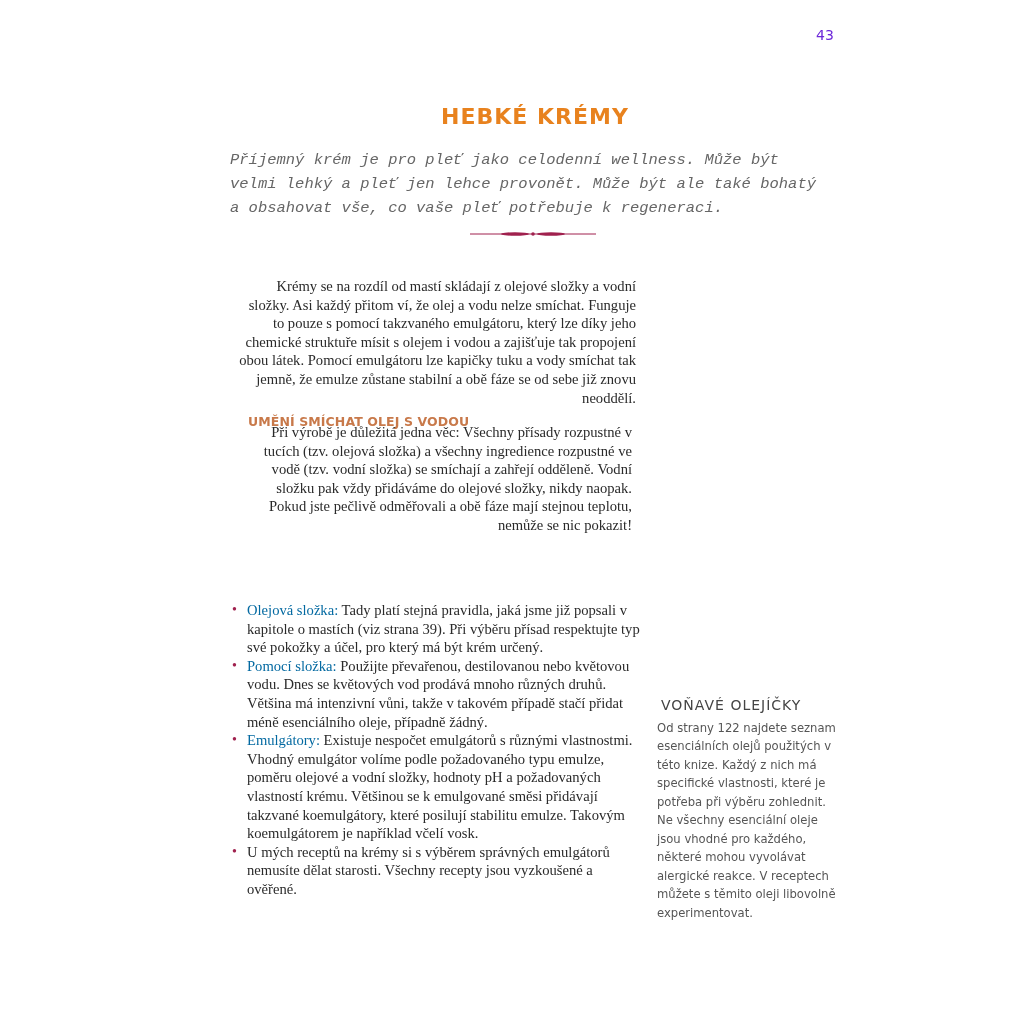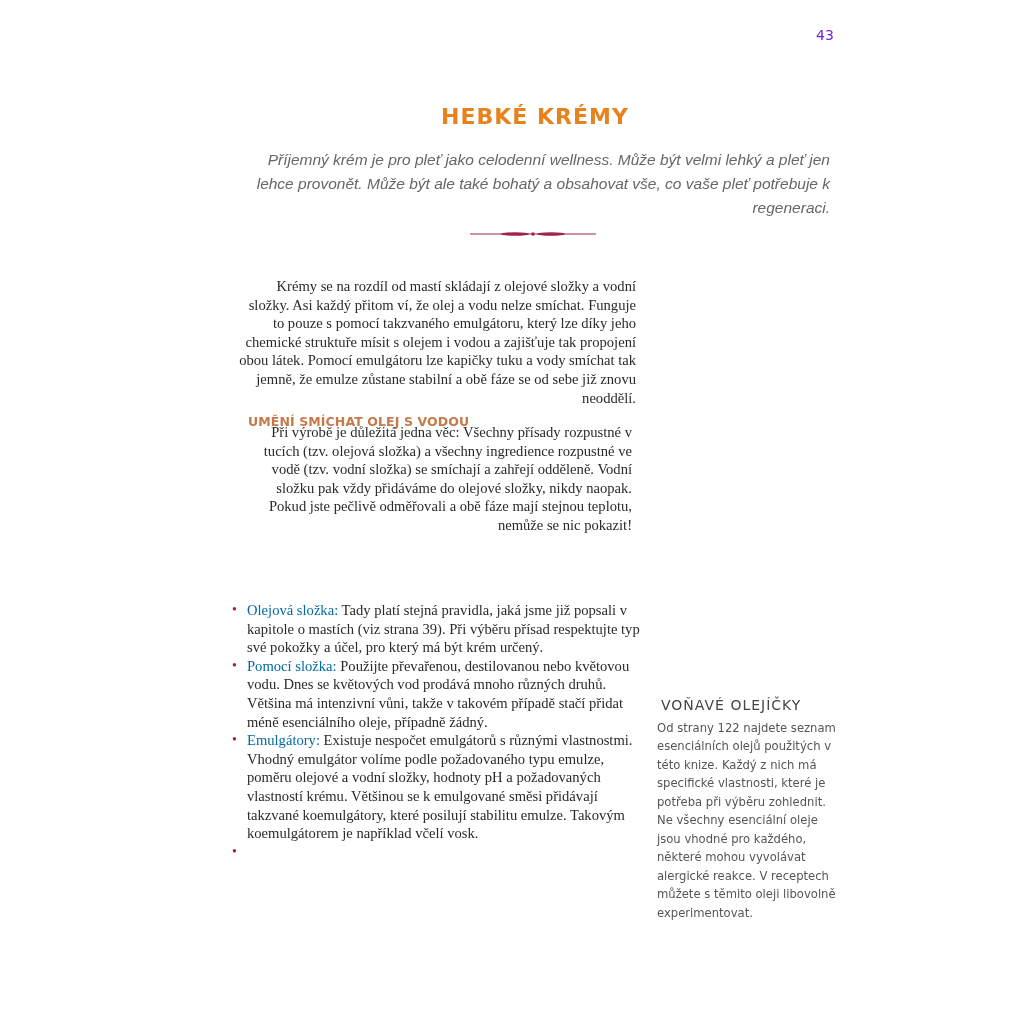--- a/index.html
+++ b/index.html
@@ -1,19 +1,19 @@
 <!DOCTYPE html>
 <html><head>
 <meta charset="utf-8">
 <style>
   html, body { margin:0; padding:0; background:#ffffff; }
   body { width:1024px; height:1024px; position:relative; overflow:hidden; }
   .page-number { position:absolute; top:27px; left:816px; font-family:"DejaVu Sans", sans-serif; font-size:14px; color:#6d28d9; }
   .title { position:absolute; top:104px; left:0; width:1070px; text-align:center; font-family:"DejaVu Sans", sans-serif; font-weight:bold; font-size:22px; letter-spacing:1px; color:#e8821e; margin:0; }
-  .lead { position:absolute; top:148px; left:230px; width:600px; text-align:right; font-family:Liberation Sans, sans-serif; font-style:italic; font-size:15.5px; line-height:24px; color:#666; margin:0; }
+  .lead { position:absolute; top:148px; left:230px; width:600px; text-align:left; font-family:Liberation Mono, monospace; font-style:italic; font-size:15.5px; line-height:24px; color:#666; margin:0; }
   .ornament { position:absolute; top:228px; left:470px; width:126px; height:12px; }
   .body { position:absolute; left:236px; width:400px; font-family:"Liberation Serif", serif; font-size:14.6px; line-height:18.6px; color:#2a2a2a; margin:0;text-align:right; }
   .intro { top:277px; }
   .section-heading { position:absolute; top:402px; left:236px; font-family:"DejaVu Sans", sans-serif; font-weight:bold; font-size:12.5px; color:#c8794a; margin:12px; letter-spacing:0.1px; }
   .section-text { top:419px; }
   .bullets { position:absolute; top:601px; left:232px; width:410px; list-style:none; padding:0; margin:0; font-family:"Liberation Serif", serif; font-size:14.6px; line-height:18.6px; color:#2a2a2a; }
   .bullets li { position:relative; padding-left:15px; }
   .bullets li .dot { position:absolute; left:0; top:0; color:#a0214e; font-size:14px; }
   .term { color:#0369a1; }
   .sidebar { position:absolute; top:692px; left:657px; width:180px; font-family:"DejaVu Sans", sans-serif; font-size:11.6px; line-height:18.5px; color:#555; }
@@ -41,19 +41,19 @@
 <h2 class="section-heading">UMĚNÍ SMÍCHAT OLEJ S VODOU</h2>
 
 <div class="body section-text">
   <p style="margin:4px">Při výrobě je důležitá jedna věc: Všechny přísady rozpustné v tucích (tzv. olejová složka) a všechny ingredience rozpustné ve vodě (tzv. vodní složka) se smíchají a zahřejí odděleně. Vodní složku pak vždy přidáváme do olejové složky, nikdy naopak. Pokud jste pečlivě odměřovali a obě fáze mají stejnou teplotu, nemůže se nic pokazit!</p>
 </div>
 
 <ul class="bullets">
   <li><span class="dot">•</span><span class="term">Olejová složka:</span><span> Tady platí stejná pravidla, jaká jsme již popsali v kapitole o mastích (viz strana 39). Při výběru přísad respektujte typ své pokožky a účel, pro který má být krém určený.</span></li>
   <li><span class="dot">•</span><span class="term">Pomocí složka:</span><span> Použijte převařenou, destilovanou nebo květovou vodu. Dnes se květových vod prodává mnoho různých druhů. Většina má intenzivní vůni, takže v takovém případě stačí přidat méně esenciálního oleje, případně žádný.</span></li>
   <li><span class="dot">•</span><span class="term">Emulgátory:</span><span> Existuje nespočet emulgátorů s různými vlastnostmi. Vhodný emulgátor volíme podle požadovaného typu emulze, poměru olejové a vodní složky, hodnoty pH a požadovaných vlastností krému. Většinou se k emulgované směsi přidávají takzvané koemulgátory, které posilují stabilitu emulze. Takovým koemulgátorem je například včelí vosk.</span></li>
-  <li><span class="dot">•</span><span class="term"></span></li>
+  <li><span class="dot">•</span><span class="term"></span><span>U mých receptů na krémy si s výběrem správných emulgátorů nemusíte dělat starosti. Všechny recepty jsou vyzkoušené a ověřené.</span></li>
 </ul>
 
 <aside class="sidebar">
   <p class="sidebar-title">VOŇAVÉ OLEJÍČKY</p>
   <p class="sidebar-text">Od strany 122 najdete seznam esenciálních olejů použitých v této knize. Každý z nich má specifické vlastnosti, které je potřeba při výběru zohlednit. Ne všechny esenciální oleje jsou vhodné pro každého, některé mohou vyvolávat alergické reakce. V receptech můžete s těmito oleji libovolně experimentovat.</p>
 </aside>
 
 </body></html>

